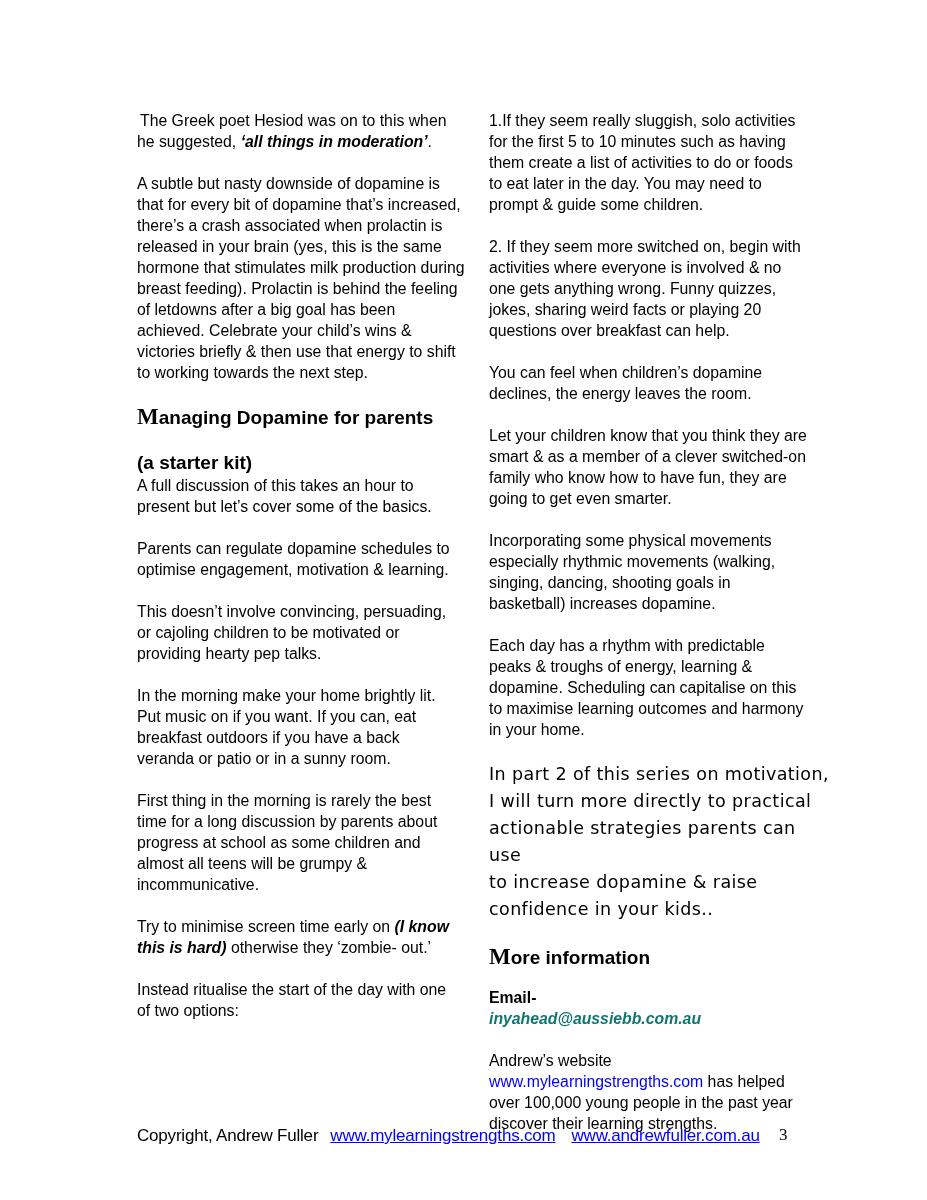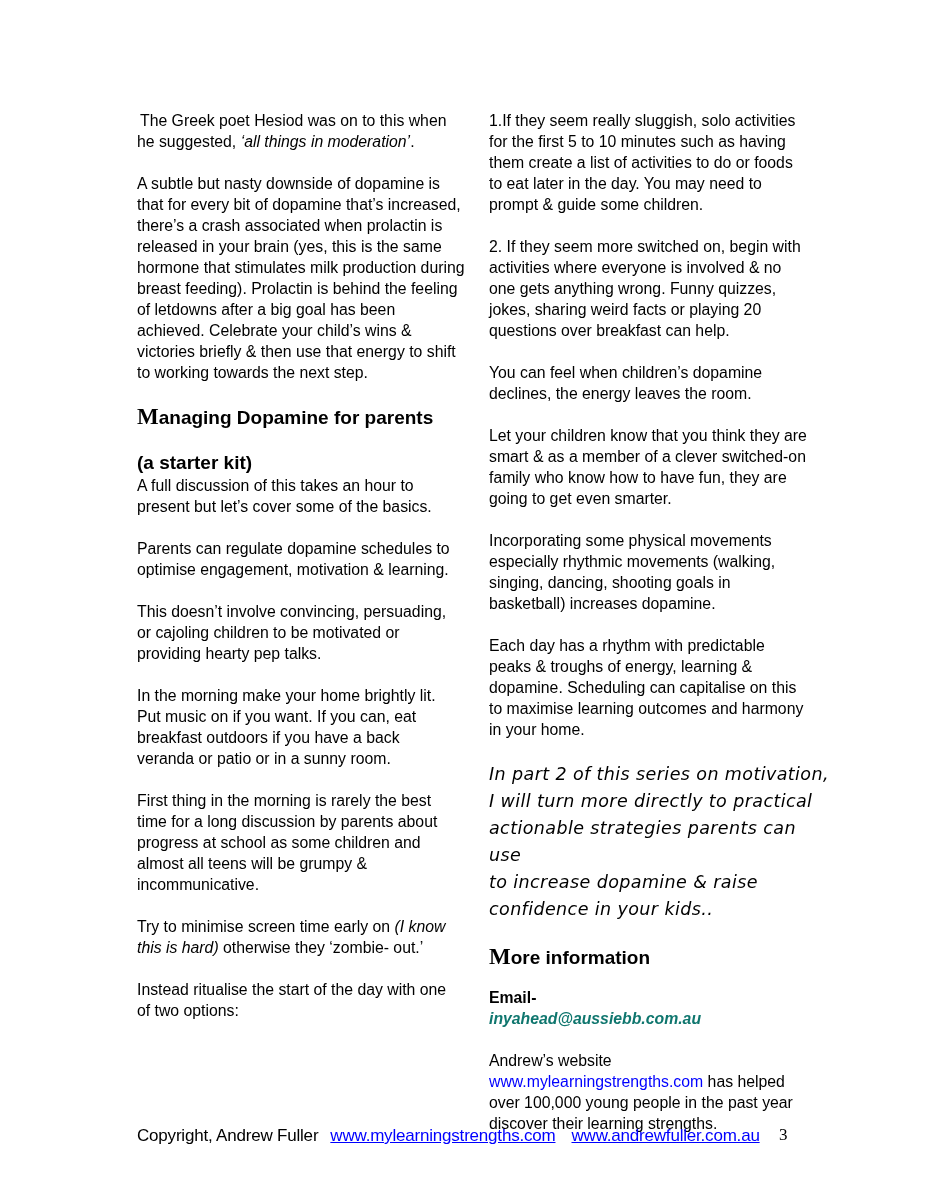--- a/index.html
+++ b/index.html
@@ -20,37 +20,36 @@
     gap: 8px;
   }
   .col { width: 344px; }
   .col p {
     margin: 0 0 21px 0;
     font-size: 15.8px;
     line-height: 21px;
     white-space: pre-line;
   }
   .indent-first { text-indent: 3px; }
-  .italic { font-style: italic; }
+  .italic { font-style: italic; font-weight: bold; }
   h2 {
     margin: 4px 0 0 0;
     font-size: 19px;
     line-height: 25px;
     font-weight: bold;
     white-space: normal;
   }
   h2.mb { margin-bottom: 17px; margin-top: 8px; }
   .serif-cap {
     font-family: "Liberation Serif", "DejaVu Serif", serif;
     font-size: 23px;
   }
   .heading-line2 { display: block; margin-top: 20px; }
   .handwriting {
     font-family: cursive, "DejaVu Sans", sans-serif;
-    font-style: italic;
     font-size: 17.5px !important;
     line-height: 27px !important;
     letter-spacing: 0.4px;
   }
   .bold { font-weight: bold; }
   .email-address {
     font-weight: bold;
     font-style: italic;
     color: #0f766e;
   }

